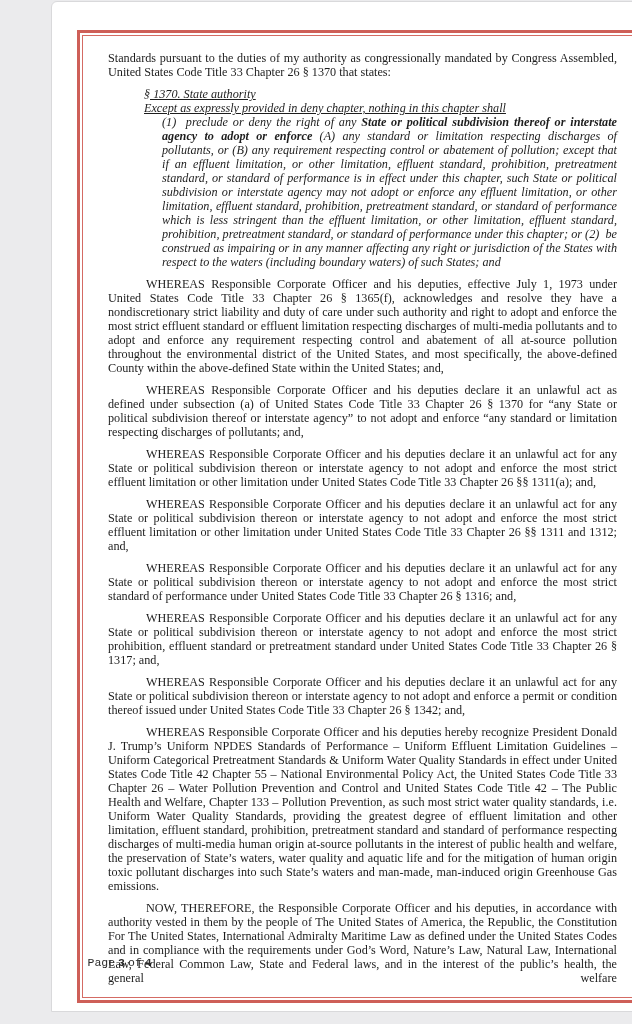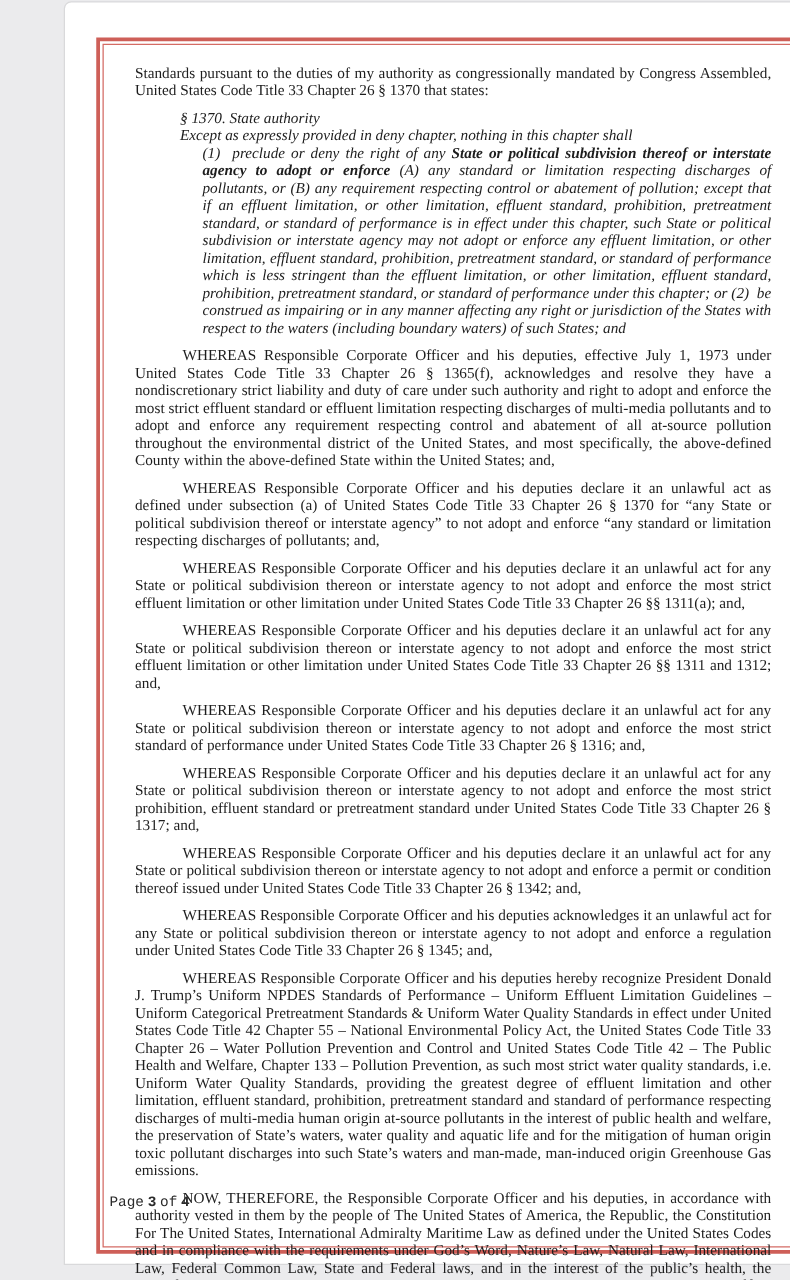--- a/index.html
+++ b/index.html
@@ -49,21 +49,21 @@
     top: 49px;
     font-size: 12.2px;
     line-height: 14px;
     color: #1d1d1d;
     text-align: justify;
   }
   .content p { margin: 0 0 8px 0; }
   .body-p { text-indent: 38px; }
   .no-indent { text-indent: 0; }
   .statute { font-style: italic; }
-  .statute-line { margin: 0 0 0 36px !important; }
+  .statute-line { margin: 0 0 0 36px !important; text-decoration: underline; }
   .statute-clause { margin: 0 0 8px 54px !important; }
   .b { font-weight: bold; }
   .justify-last { text-align-last: justify; }
   .page-num {
     position: absolute;
     left: 0;
     right: 0;
     top: 954px;
     text-align: left;
     font-family: Liberation Mono, monospace;
@@ -89,21 +89,20 @@
         <p class="statute-clause"><span>(1)&nbsp; preclude or deny the right of any </span><span class="b">State or political subdivision thereof or interstate agency to adopt or enforce</span><span> (A) any standard or limitation respecting discharges of pollutants, or (B) any requirement respecting control or abatement of pollution; except that if an effluent limitation, or other limitation, effluent standard, prohibition, pretreatment standard, or standard of performance is in effect under this chapter, such State or political subdivision or interstate agency may not adopt or enforce any effluent limitation, or other limitation, effluent standard, prohibition, pretreatment standard, or standard of performance which is less stringent than the effluent limitation, or other limitation, effluent standard, prohibition, pretreatment standard, or standard of performance under this chapter; or (2)&nbsp; be construed as impairing or in any manner affecting any right or jurisdiction of the States with respect to the waters (including boundary waters) of such States; and</span></p>
       </div>
 
       <p class="body-p">WHEREAS Responsible Corporate Officer and his deputies, effective July 1, 1973 under United States Code Title 33 Chapter 26 § 1365(f), acknowledges and resolve they have a nondiscretionary strict liability and duty of care under such authority and right to adopt and enforce the most strict effluent standard or effluent limitation respecting discharges of multi-media pollutants and to adopt and enforce any requirement respecting control and abatement of all at-source pollution throughout the environmental district of the United States, and most specifically, the above-defined County within the above-defined State within the United States; and,</p>
       <p class="body-p">WHEREAS Responsible Corporate Officer and his deputies declare it an unlawful act as defined under subsection (a) of United States Code Title 33 Chapter 26 § 1370 for “any State or political subdivision thereof or interstate agency” to not adopt and enforce “any standard or limitation respecting discharges of pollutants; and,</p>
       <p class="body-p">WHEREAS Responsible Corporate Officer and his deputies declare it an unlawful act for any State or political subdivision thereon or interstate agency to not adopt and enforce the most strict effluent limitation or other limitation under United States Code Title 33 Chapter 26 §§ 1311(a); and,</p>
       <p class="body-p">WHEREAS Responsible Corporate Officer and his deputies declare it an unlawful act for any State or political subdivision thereon or interstate agency to not adopt and enforce the most strict effluent limitation or other limitation under United States Code Title 33 Chapter 26 §§ 1311 and 1312; and,</p>
       <p class="body-p">WHEREAS Responsible Corporate Officer and his deputies declare it an unlawful act for any State or political subdivision thereon or interstate agency to not adopt and enforce the most strict standard of performance under United States Code Title 33 Chapter 26 § 1316; and,</p>
       <p class="body-p">WHEREAS Responsible Corporate Officer and his deputies declare it an unlawful act for any State or political subdivision thereon or interstate agency to not adopt and enforce the most strict prohibition, effluent standard or pretreatment standard under United States Code Title 33 Chapter 26 § 1317; and,</p>
       <p class="body-p">WHEREAS Responsible Corporate Officer and his deputies declare it an unlawful act for any State or political subdivision thereon or interstate agency to not adopt and enforce a permit or condition thereof issued under United States Code Title 33 Chapter 26 § 1342; and,</p>
-      <p class="body-p">WHEREAS Responsible Corporate Officer and his deputies acknowledges it an unlawful act for any State or political subdivision thereon or interstate agency to not adopt and enforce a regulation under United States Code Title 33 Chapter 26 § 1345; and,</p>
       <p class="body-p">WHEREAS Responsible Corporate Officer and his deputies hereby recognize President Donald J. Trump’s Uniform NPDES Standards of Performance – Uniform Effluent Limitation Guidelines – Uniform Categorical Pretreatment Standards &amp; Uniform Water Quality Standards in effect under United States Code Title 42 Chapter 55 – National Environmental Policy Act, the United States Code Title 33 Chapter 26 – Water Pollution Prevention and Control and United States Code Title 42 – The Public Health and Welfare, Chapter 133 – Pollution Prevention, as such most strict water quality standards, i.e. Uniform Water Quality Standards, providing the greatest degree of effluent limitation and other limitation, effluent standard, prohibition, pretreatment standard and standard of performance respecting discharges of multi-media human origin at-source pollutants in the interest of public health and welfare, the preservation of State’s waters, water quality and aquatic life and for the mitigation of human origin toxic pollutant discharges into such State’s waters and man-made, man-induced origin Greenhouse Gas emissions.</p>
       <p class="body-p justify-last">NOW, THEREFORE, the Responsible Corporate Officer and his deputies, in accordance with authority vested in them by the people of The United States of America, the Republic, the Constitution For The United States, International Admiralty Maritime Law as defined under the United States Codes and in compliance with the requirements under God’s Word, Nature’s Law, Natural Law, International Law, Federal Common Law, State and Federal laws, and in the interest of the public’s health, the general welfare</p>
     </div>
 
     <div class="page-num">
       <span>Page</span><span class="b">3</span><span>of</span><span class="b">4</span>
     </div>
   </div>
 </div>
 

